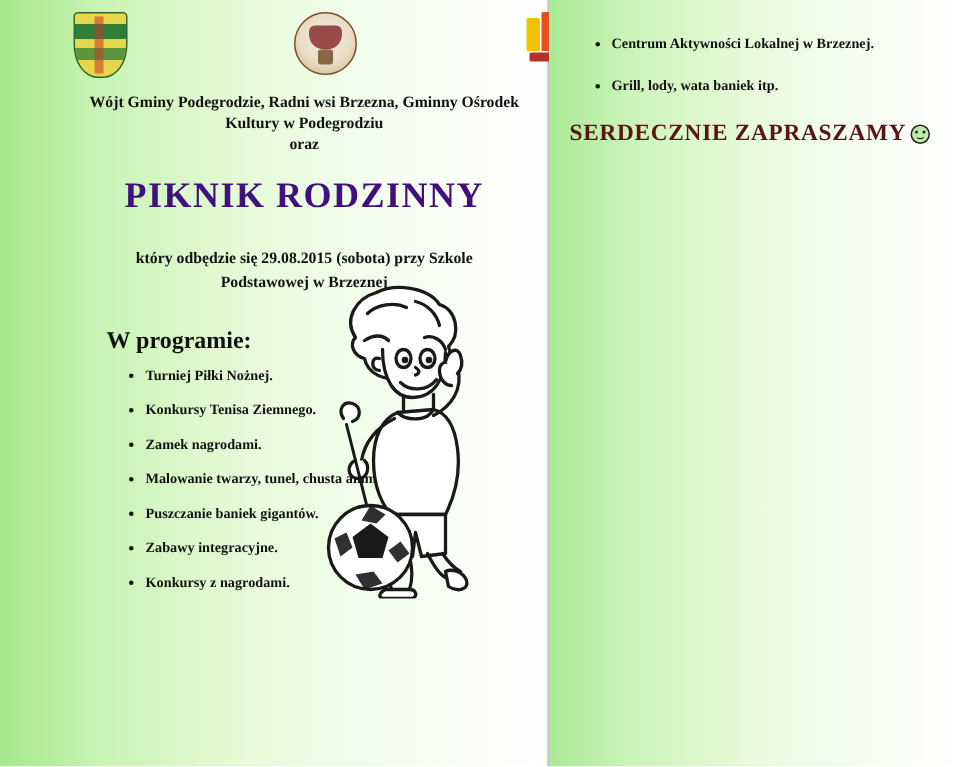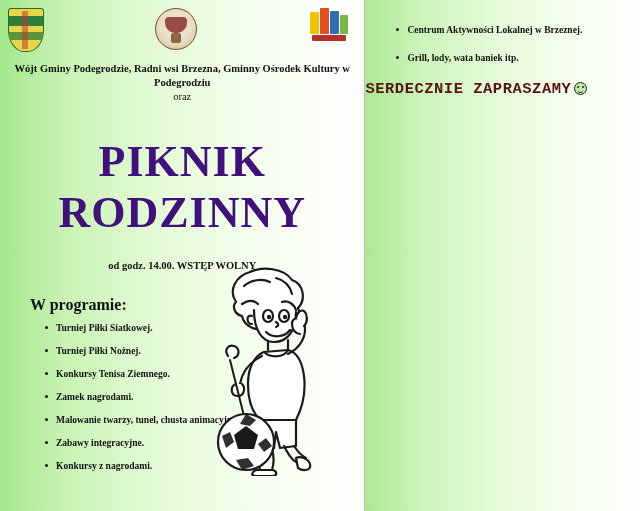--- a/index.html
+++ b/index.html
@@ -21,20 +21,21 @@
   }
   .page {
     position: relative;
     height: 511px;
     box-sizing: border-box;
     background: linear-gradient(to right, #a4e88c 0%, #c9f3b4 18%, #e6fbd9 45%, #f4fdee 70%, #ffffff 100%);
   }
   .page-left {
     width: 370px;
     border-right: 1px solid #bdbdbd;
+    padding-left: 41px;
   }
   .page-right {
     width: 281px;
     background: linear-gradient(to right, #a9ea93 0%, #cdf4ba 20%, #e8fbdc 50%, #f7fef2 78%, #ffffff 100%);
   }
 
   
   .logos {
     position: relative;
     height: 58px;
@@ -135,31 +136,31 @@
 
   .hdr-line {
     text-align: center;
     font-weight: bold;
     font-size: 10.5px;
     color: #111;
     line-height: 14px;
     padding: 0 10px;
   }
   .hdr-line.l1 { margin-top: 4px; }
-  .hdr-line.oraz { font-weight: normal; }
+  .hdr-line.oraz { font-weight: bold; }
   .hdr-line.l3 { margin-top: 14px; }
 
   .title {
     text-align: center;
     font-family: "Liberation Serif", serif;
     font-weight: bold;
-    font-size: 44px;
+    font-size: 24px;
     letter-spacing: 1px;
     color: #40107c;
-    margin-top: 32px;
+    margin-top: 14px;
   }
 
   .subtitle {
     text-align: center;
     font-size: 10.5px;
     font-weight: bold;
     color: #111;
     margin-top: 20px;
     line-height: 16px;
     padding: 0 22px;
@@ -227,27 +228,26 @@
     position: absolute;
     left: -11px;
     top: 4px;
     width: 3px;
     height: 3px;
     background: #111;
     border-radius: 50%;
   }
   .invite {
     margin-top: 8px;
-    padding-left: 0;
+    padding-left: 14px;
     font-size: 15.5px;
     font-weight: bold;
     color: #5a1414;
     letter-spacing: .5px;
     white-space: nowrap;
-    font-family: Liberation Mono, monospace;
   }
   .smiley {
     display: inline-block;
     width: 11px;
     height: 11px;
     border: 1px solid #222;
     border-radius: 50%;
     position: relative;
     vertical-align: middle;
     margin-left: 3px;
@@ -299,32 +299,32 @@
         </div>
       </div>
     </div>
 
     <div class="hdr-line l1">Wójt Gminy Podegrodzie, Radni wsi Brzezna, Gminny Ośrodek Kultury w Podegrodziu</div>
     <div class="hdr-line oraz">oraz</div>
 
     <div class="title">PIKNIK RODZINNY</div>
 
     <div class="subtitle">
-      <div>od godz. 14.00. WSTĘP WOLNY</div>
+      <div>który odbędzie się 29.08.2015 (sobota) przy Szkole Podstawowej w Brzeznej</div>
     </div>
 
     <div class="program-wrap">
       <div class="program-label">W programie:</div>
 
       <ul class="program">
-        <li>Turniej Piłki Siatkowej.</li>
         <li>Turniej Piłki Nożnej.</li>
         <li>Konkursy Tenisa Ziemnego.</li>
         <li>Zamek nagrodami.</li>
         <li>Malowanie twarzy, tunel, chusta animacyjna.</li>
+        <li>Puszczanie baniek gigantów.</li>
         <li>Zabawy integracyjne.</li>
         <li>Konkursy z nagrodami.</li>
       </ul>
 
       <svg class="boy" viewBox="0 0 150 220">
         <g fill="none" stroke="#1a1a1a" stroke-width="2.2" stroke-linecap="round" stroke-linejoin="round">
 
           <path d="M52 46 C44 34 52 20 66 16 C78 10 100 12 108 24 C120 28 122 44 114 52
                    C118 62 110 70 102 68 C100 76 88 78 82 72 C72 76 60 70 58 60 C50 58 48 50 52 46 Z" fill="#ffffff"></path>
           <path d="M60 30 C66 24 78 22 86 26"></path>

